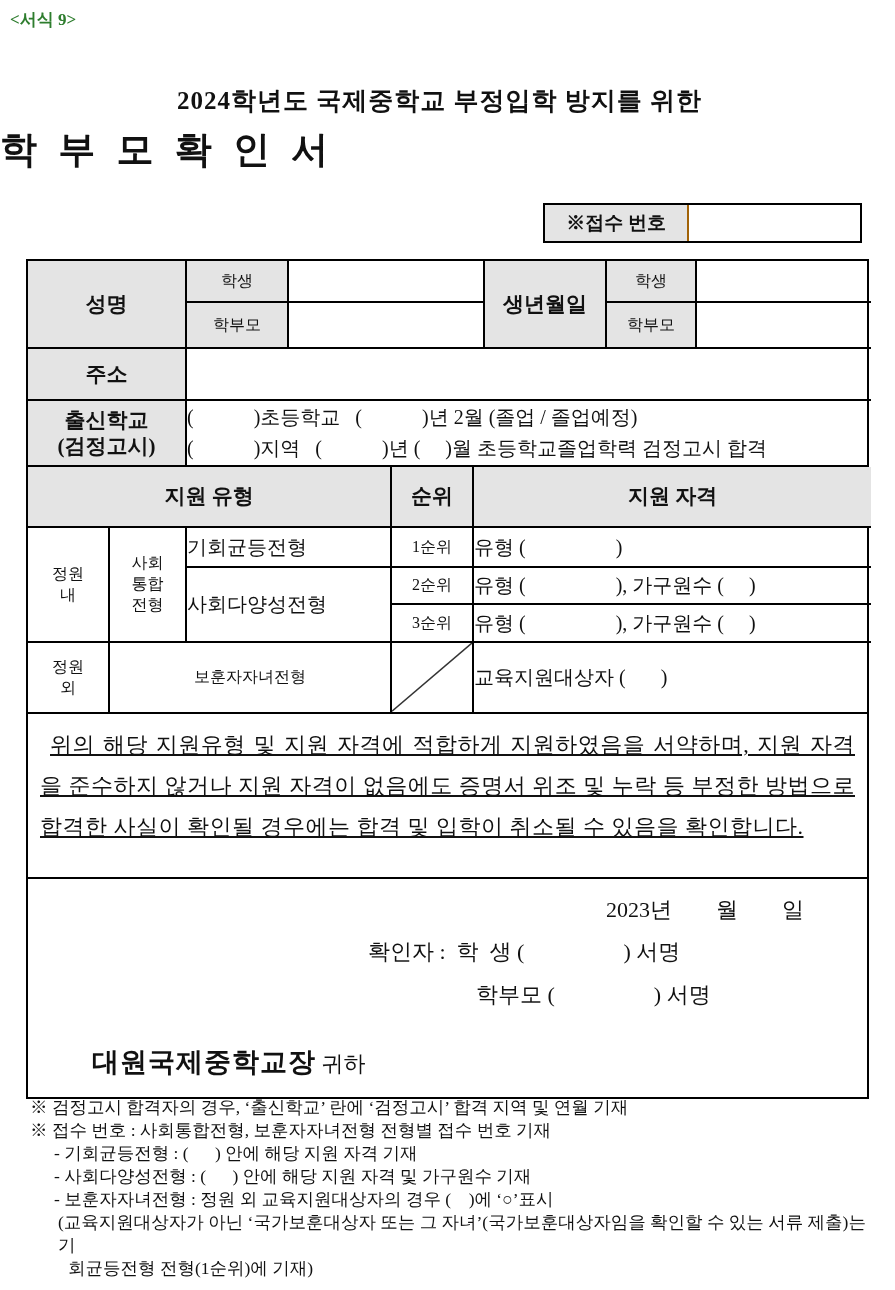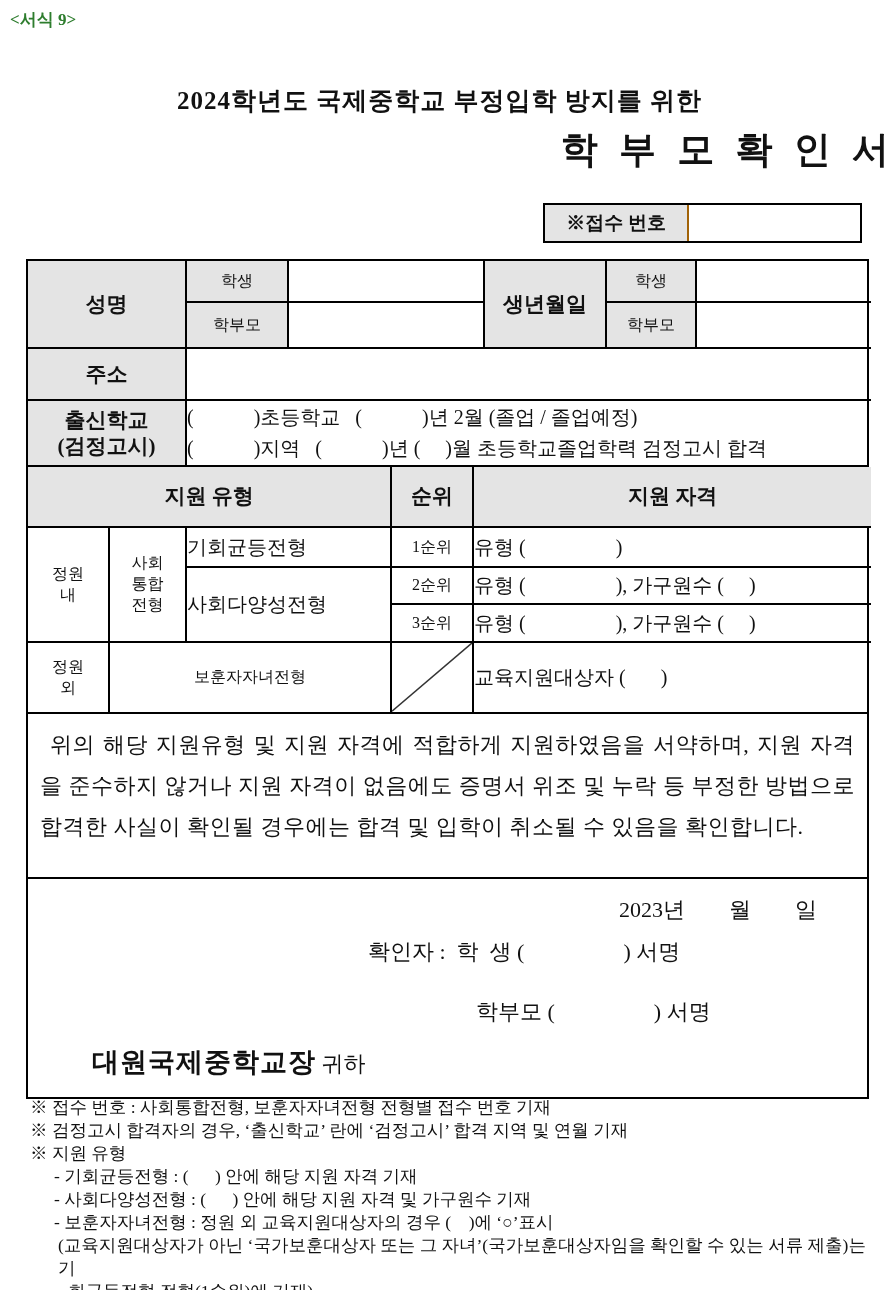--- a/index.html
+++ b/index.html
@@ -8,21 +8,21 @@
     --ink:#111;
   }
   html,body{margin:0;padding:0;background:#fff;}
   #page{
     position:relative;width:895px;height:1290px;background:#fff;
     font-family:"Liberation Serif","DejaVu Serif",serif;color:var(--ink);
     overflow:hidden;
   }
   .form-tag{position:absolute;left:10px;top:8px;font-size:17px;color:var(--green-accent);font-weight:600;}
   .title1{position:absolute;left:0;right:16px;top:84px;text-align:center;font-size:25px;font-weight:600;letter-spacing:1px;}
-  .title2{position:absolute;left:0;right:0;top:125px;text-align:right;font-size:37px;font-weight:700;letter-spacing:6px;}
+  .title2{position:absolute;left:0;right:0;top:125px;text-align:left;font-size:37px;font-weight:700;letter-spacing:6px;}
   .receipt{
     position:absolute;left:543px;top:203px;width:319px;height:40px;
     border:2px solid #000;display:flex;box-sizing:border-box;
   }
   .receipt .rlabel{
     width:142px;background:var(--cell-gray);border-right:2px solid #a16207;
     display:flex;align-items:center;justify-content:center;
     font-size:19px;font-weight:700;white-space:pre;
   }
   .receipt .rvalue{flex:1;background:#fff;}
@@ -35,29 +35,29 @@
   td.center{text-align:center;}
   .lbl{font-size:21px;font-weight:700;text-align:center;line-height:1.25;}
   .sublbl{font-size:16px;font-weight:400;text-align:center;}
   td.schoolcell{padding-left:8px;}
   .schoolline{font-size:20px;line-height:31px;white-space:pre;}
   td.qual{padding-left:12px;font-size:20px;white-space:pre;}
   td.typecell{padding-left:16px;font-size:20px;}
   .diag-cell{position:relative;}
   .diag-cell svg{display:block;width:100%;height:100%;}
 
-  .pledge{height:165px;box-sizing:border-box;padding:10px 12px 0 12px;}
+  .pledge{height:165px;box-sizing:border-box;padding:10px 12px 0 12px;text-decoration:underline;}
   .pledge p{
     margin:0;font-size:22px;line-height:41px;text-align:justify;
     word-break:break-all;text-indent:10px;letter-spacing:.5px;
   }
   .signature{position:relative;height:220px;box-sizing:border-box;}
-  .sig-date{position:absolute;right:50px;top:16px;font-size:22px;white-space:pre;}
+  .sig-date{position:absolute;right:63px;top:16px;font-size:22px;white-space:pre;}
   .sig-line1{position:absolute;left:340px;top:58px;font-size:22px;white-space:pre;}
-  .sig-line2{position:absolute;left:448px;top:118px;font-size:22px;white-space:pre;}
+  .sig-line2{position:absolute;left:448px;top:101px;font-size:22px;white-space:pre;}
   .recipient{position:absolute;left:64px;top:165px;font-size:22px;}
   .recipient .rec-bold{font-size:27px;font-weight:700;letter-spacing:1px;}
 
   .footnotes{position:absolute;left:30px;top:1096px;width:850px;font-size:17.5px;line-height:23px;}
   .fn{white-space:pre-wrap;}
   .fn.i1{padding-left:24px;}
   .fn.i2{padding-left:28px;}
   .fn.i3{padding-left:38px;}
 </style>
 </head>
@@ -180,23 +180,22 @@
       <div class="sig-date">2023년        월        일</div>
       <div class="sig-line1">확인자 :  학  생 (                  ) 서명</div>
       <div class="sig-line2">학부모 (                  ) 서명</div>
       <div class="recipient">
         <span class="rec-bold">대원국제중학교장</span><span> 귀하</span>
       </div>
     </div>
   </div>
 
   <div class="footnotes">
+    <div class="fn">※ 검정고시 합격자의 경우, ‘출신학교’ 란에 ‘검정고시’ 합격 지역 및 연월 기재</div>
     <div class="fn">※ 접수 번호 : 사회통합전형, 보훈자자녀전형 전형별 접수 번호 기재</div>
-    <div class="fn">※ 검정고시 합격자의 경우, ‘출신학교’ 란에 ‘검정고시’ 합격 지역 및 연월 기재</div>
-    <div class="fn">※ 지원 유형</div>
     <div class="fn i1">- 기회균등전형 : (      ) 안에 해당 지원 자격 기재</div>
     <div class="fn i1">- 사회다양성전형 : (      ) 안에 해당 지원 자격 및 가구원수 기재</div>
     <div class="fn i1">- 보훈자자녀전형 : 정원 외 교육지원대상자의 경우 (    )에 ‘○’표시</div>
     <div class="fn i2">(교육지원대상자가 아닌 ‘국가보훈대상자 또는 그 자녀’(국가보훈대상자임을 확인할 수 있는 서류 제출)는 기</div>
     <div class="fn i3">회균등전형 전형(1순위)에 기재)</div>
   </div>
 
 </div>
 
 </body></html>

